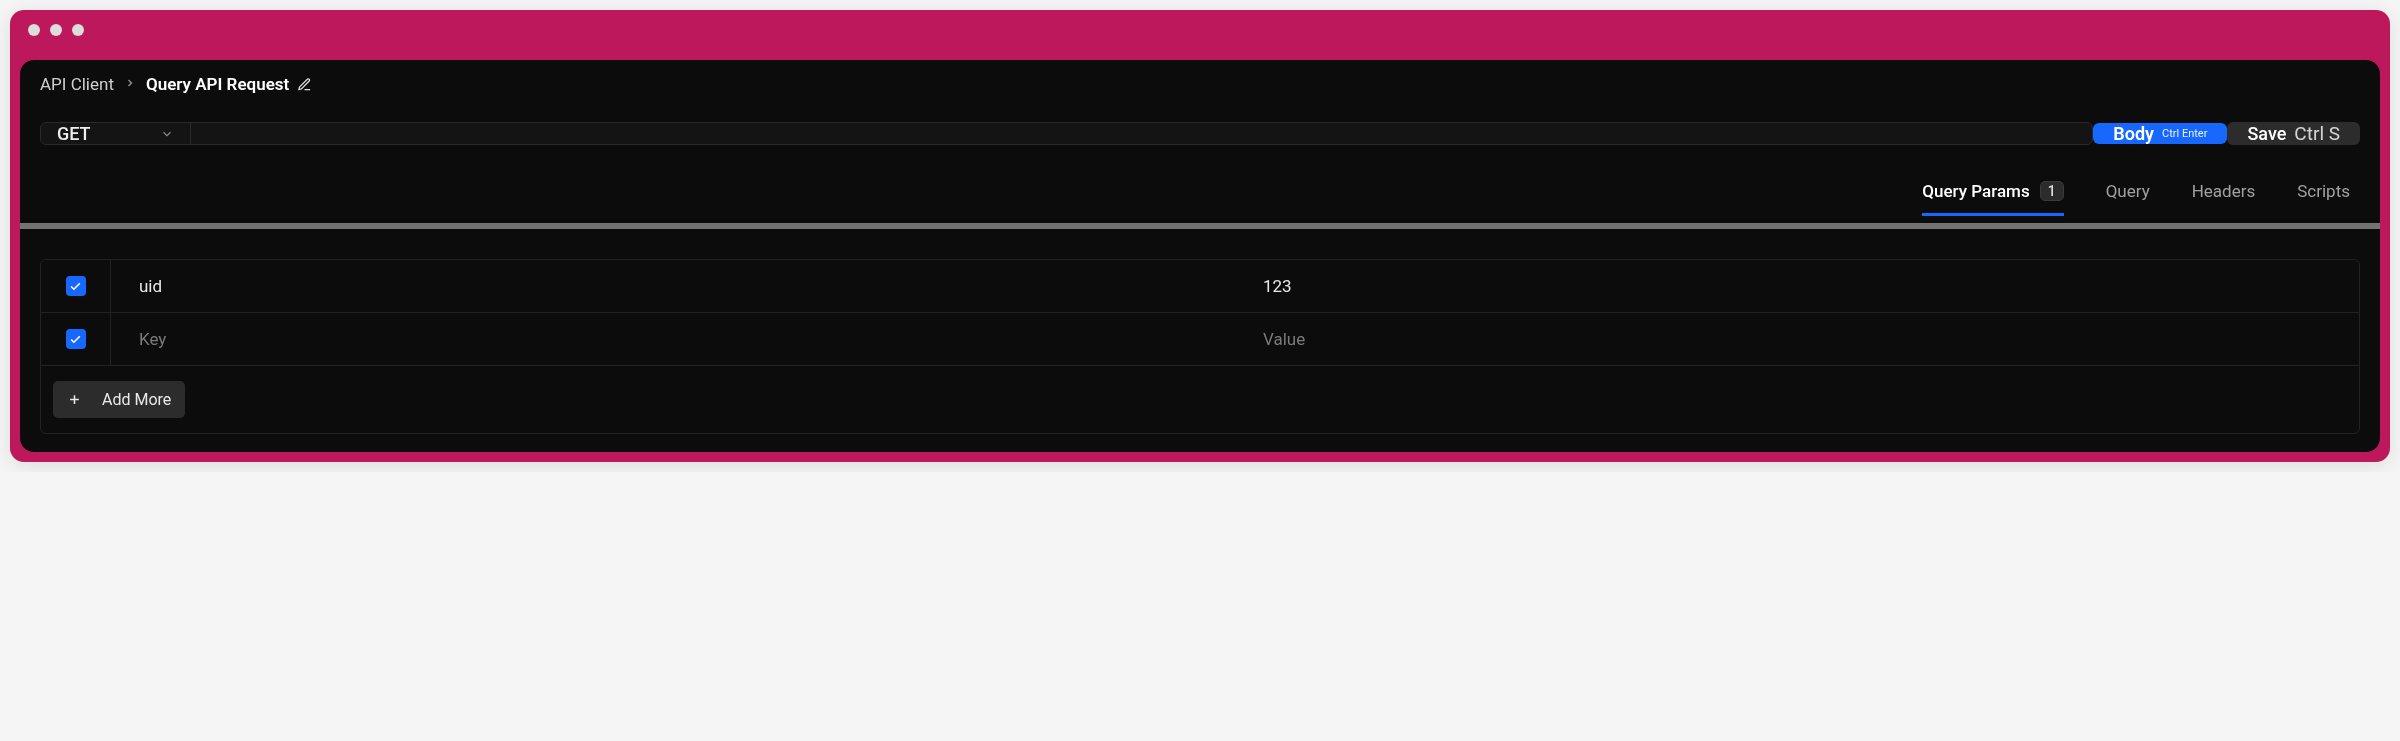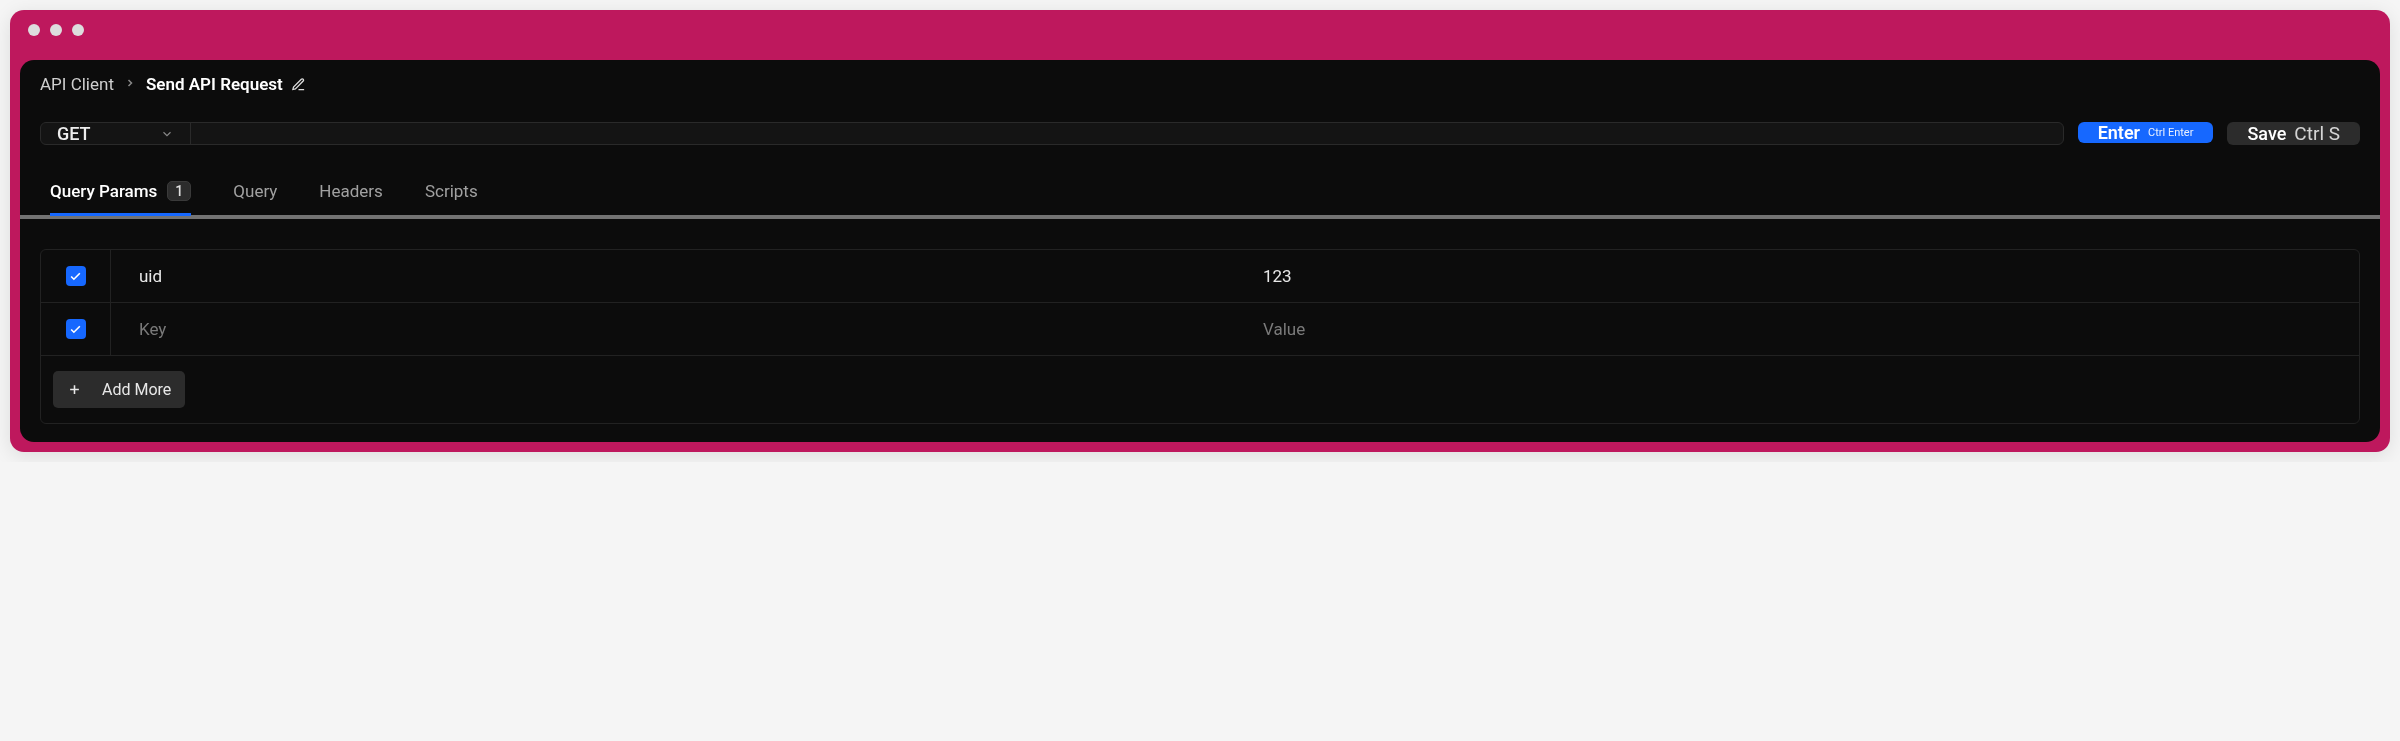--- a/index.html
+++ b/index.html
@@ -59,23 +59,22 @@
       display: flex;
       align-items: center;
       gap: 8px;
     }
     .pencil-icon {
       width: 15px;
       height: 15px;
     }
     .req-row {
       display: flex;
-      gap: 14px;
       padding: 16px 20px;
-      align-items: flex-start;
+      align-items: center;
     }
     .combined {
       flex: 1;
       display: flex;
       border: 1px solid #2a2a2a;
       border-radius: 6px;
       overflow: hidden;
       background: #141414;
     }
     .method {
@@ -130,22 +129,23 @@
       font-weight: 500;
     }
     .btn-save .shortcut {
       font-weight: 400;
       font-size: 19px;
       opacity: 0.8;
     }
     .tabs {
       display: flex;
       gap: 42px;
-      padding: 20px 30px 0 30px;
-      border-bottom: 4px solid #737373;
+      padding: 20px 30px 8px 30px;
+      border-bottom: 6px solid #737373;
+      justify-content: flex-end;
     }
     .tab {
       padding-bottom: 12px;
       color: #a1a1a1;
       font-size: 17px;
       display: flex;
       align-items: center;
       gap: 10px;
       cursor: pointer;
       border-bottom: 3px solid transparent;
@@ -254,39 +254,39 @@
   <div class="content">
 
     <div class="breadcrumb">
       <span class="bc-root">API Client</span>
       <span class="bc-chev">
         <svg viewBox="0 0 24 24" width="12" height="12" fill="none" stroke="currentColor" stroke-width="3">
             <polyline points="9 18 15 12 9 6"></polyline>
           </svg>
       </span>
       <span class="bc-current">
-        <span>Send API Request</span>
+        <span>Query API Request</span>
         <svg class="pencil-icon" viewBox="0 0 24 24" fill="none" stroke="#ddd" stroke-width="2">
           <path d="M12 20h9"></path>
             <path d="M16.5 3.5a2.1 2.1 0 1 1 3 3L7 19l-4 1 1-4 12.5-12.5z"></path>
         </svg>
       </span>
     </div>
 
     <div class="req-row">
       <div class="combined">
         <div class="method">
           <span>GET</span>
           <svg class="chev-down" viewBox="0 0 24 24" fill="none" stroke="currentColor" stroke-width="2">
               <polyline points="6 9 12 15 18 9"></polyline>
             </svg>
         </div>
       </div>
       <button class="btn btn-send">
-        <span>Enter</span>
+        <span>Body</span>
         <span class="shortcut">Ctrl Enter</span>
       </button>
       <button class="btn btn-save">
         <span>Save</span>
         <span class="shortcut">Ctrl S</span>
       </button>
     </div>
 
     <div class="tabs">
       <div class="tab active">

